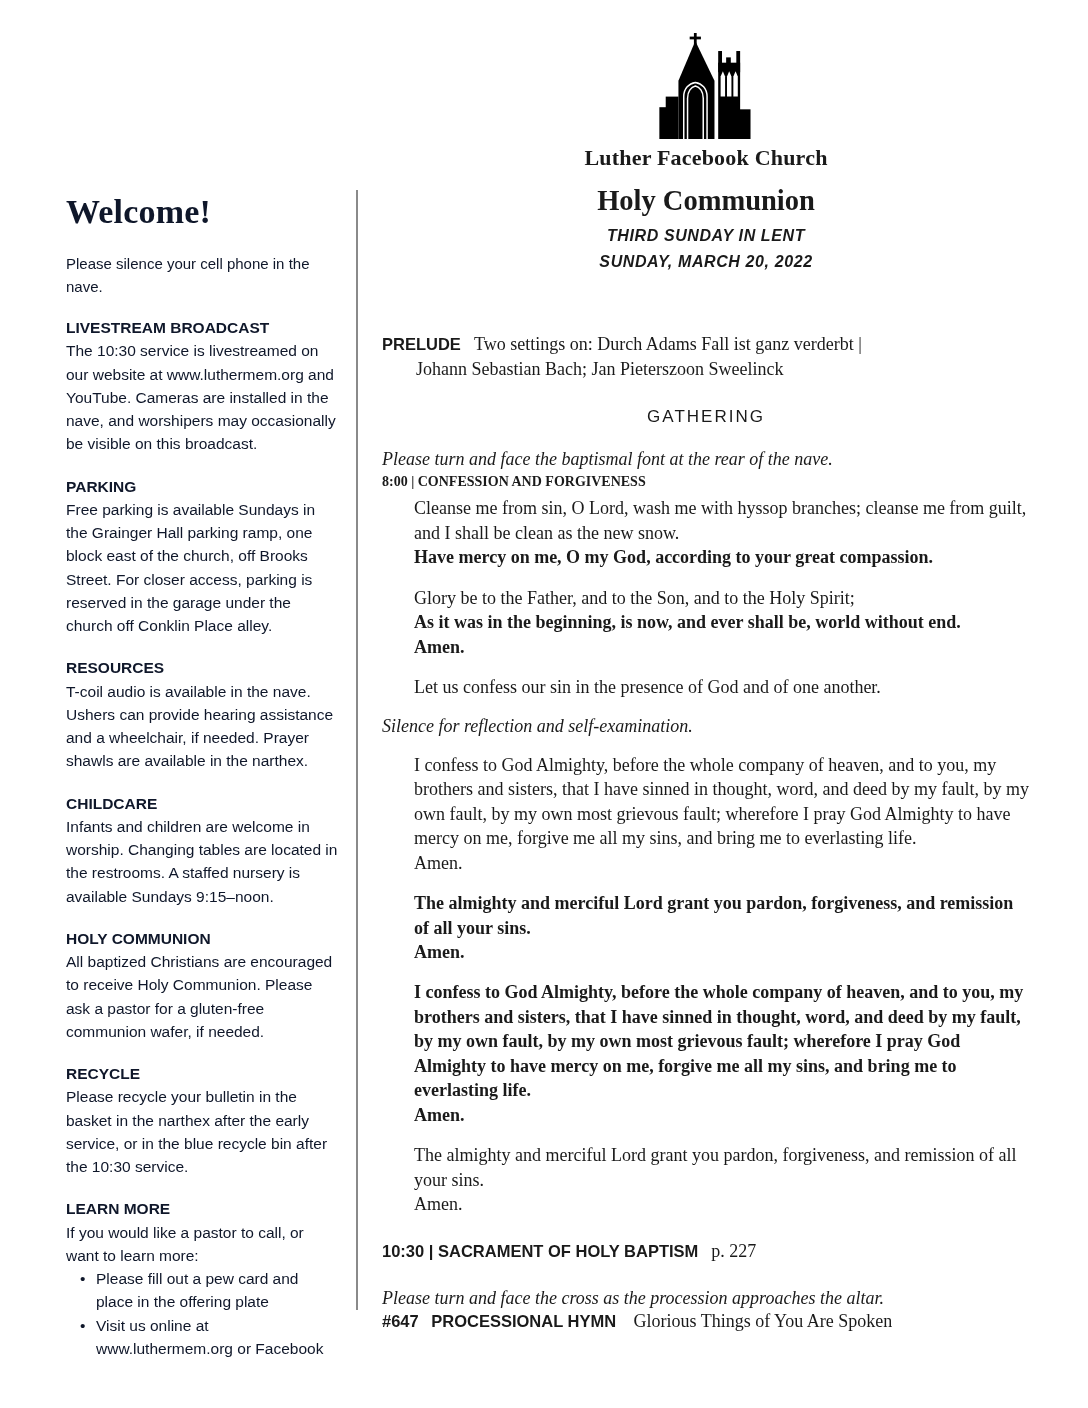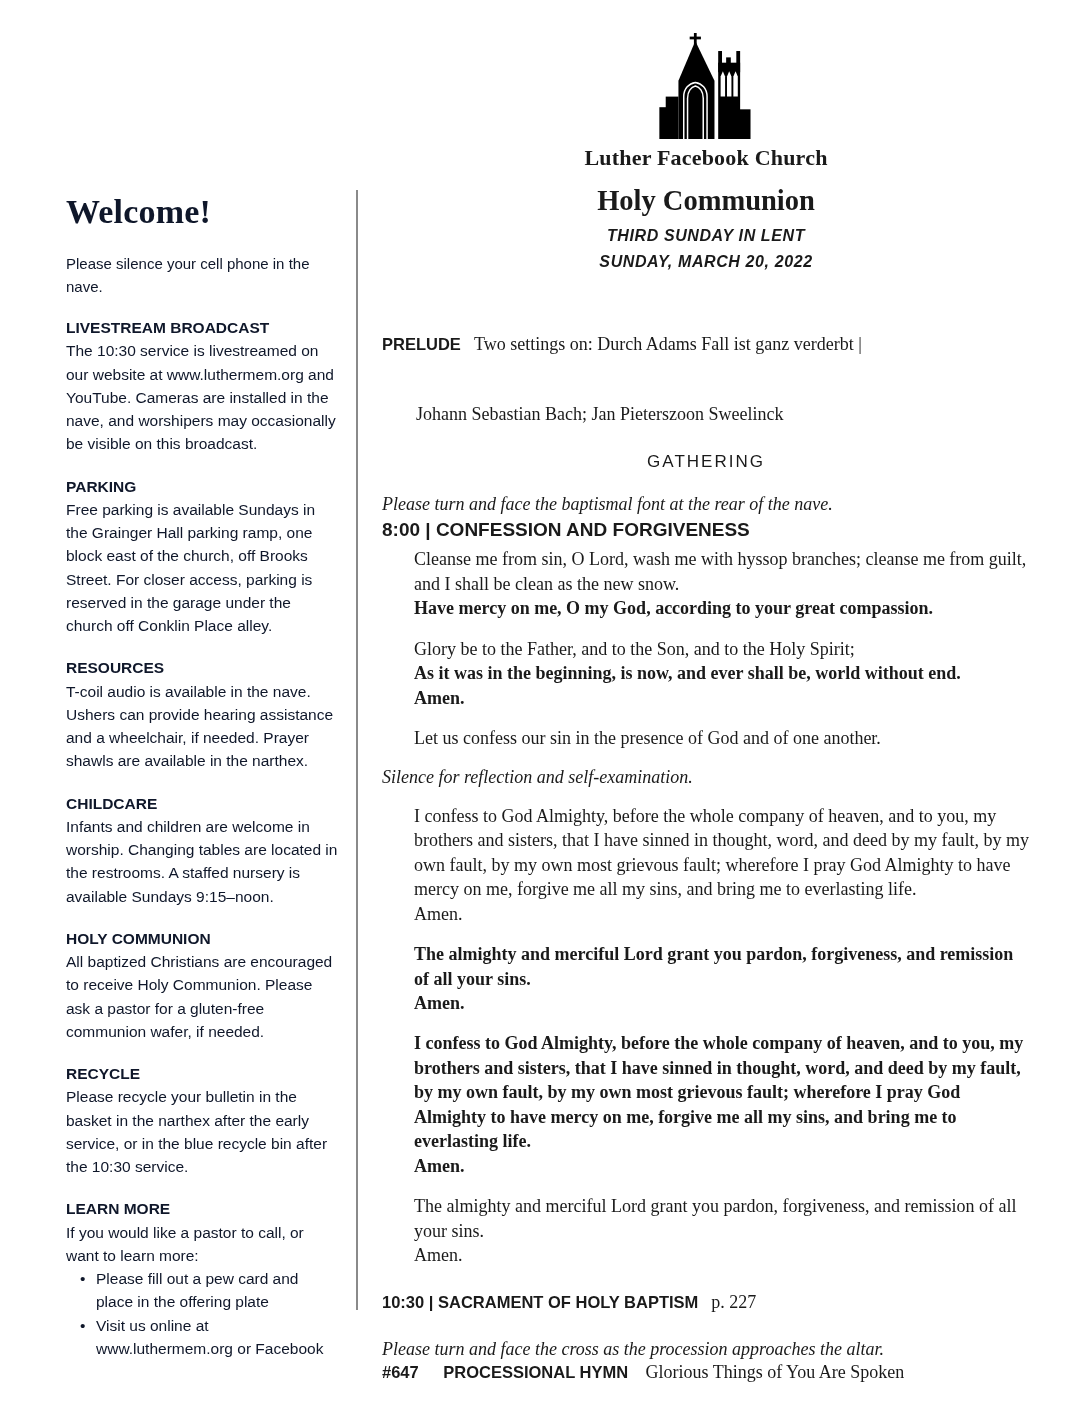--- a/index.html
+++ b/index.html
@@ -87,38 +87,38 @@
   .prelude{
     margin-top:56px;
     font-size:18px;
     line-height:1.38;
   }
   .sans-label{
     font-family:"Liberation Sans", sans-serif;
     font-weight:700;
     font-size:16.5px;
   }
-  .prelude-line2{padding-left:34px;margin-top:45px;}
+  .prelude-line2{padding-left:34px;}
   .gathering{
     text-align:center;
     font-family:"Liberation Sans", sans-serif;
     font-weight:400;
     font-size:17px;
     letter-spacing:2px;
     margin:26px 0 22px 0;
   }
   .rubric{
     font-style:italic;
     font-size:18px;
     margin:0 0 4px 0;
   }
   .lit-heading{
-    font-family:Liberation Sans, sans-serif;
-    font-weight:700;
-    font-size:19px;
+    font-family:Liberation Serif, serif;
+    font-weight:700;
+    font-size:14px;
     margin:0 0 6px 0;
   }
   .lit-p{
     font-size:18px;
     line-height:1.36;
     margin:0 0 16px 0;
     padding-left:32px;
   }
   .lit-p .bold{font-weight:700;}
   .lit-p .blk{display:block;}
@@ -134,21 +134,21 @@
     font-weight:400;
     font-size:18px;
     margin-left:9px;
   }
   .rubric-bottom{
     font-style:italic;
     font-size:18px;
     margin:26px 0 2px 0;
   }
   .hymn-line{font-size:18px;}
-  .hymn-label{margin-left:20px;}
+  .hymn-label{margin-left:8px;}
   .hymn-title{margin-left:13px;}
 </style>
 </head>
 <body>
 
 <div class="page">
 
   <div class="col-divider"></div>
 
   <aside class="sidebar">

